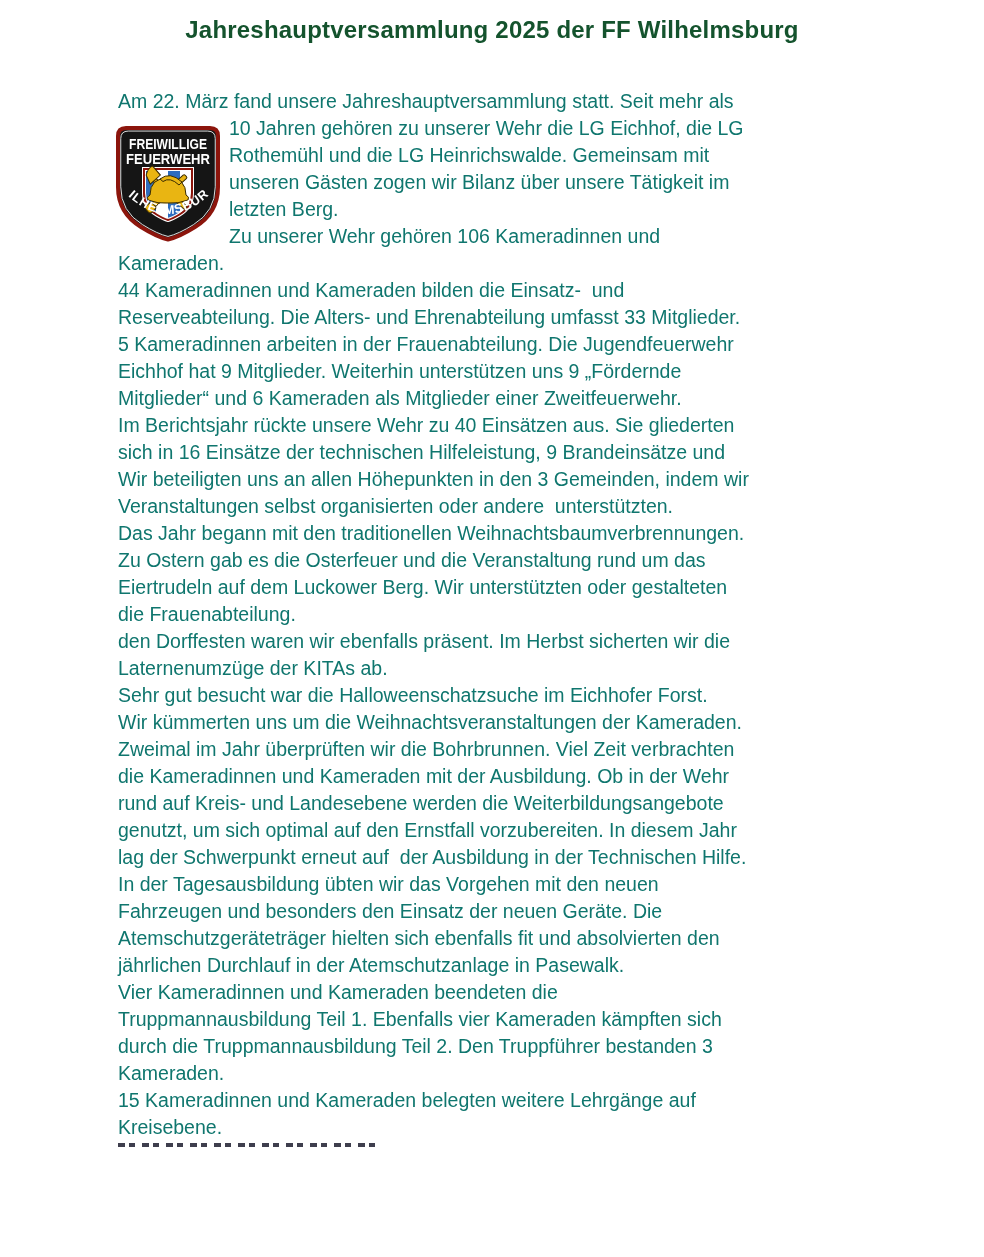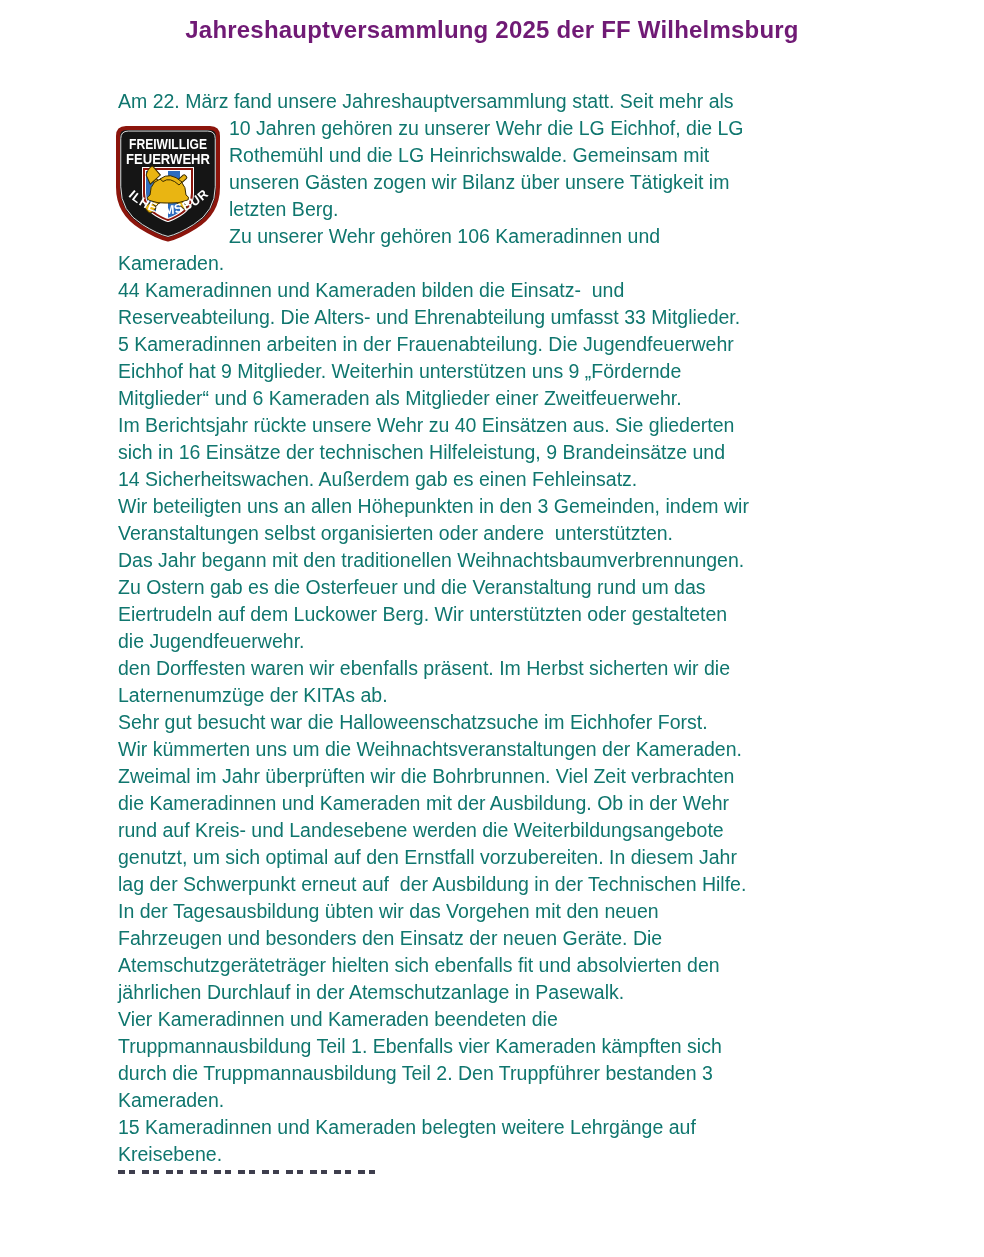--- a/index.html
+++ b/index.html
@@ -14,21 +14,21 @@
     position: relative;
     width: 984px; height: 1257px;
     background: #ffffff;
   }
   .doc-title {
     margin: 0;
     padding-top: 16px;
     text-align: center;
     font-size: 24px;
     font-weight: bold;
-    color: #701a75;
+    color: #14532d;
     letter-spacing: 0.2px;
   }
   .article-body {
     position: absolute;
     left: 118px;
     top: 88px;
     width: 772px;
     font-size: 19.5px;
     line-height: 27px;
     color: #0f766e;
@@ -123,27 +123,26 @@
         <p class="line">letzten Berg.</p>
         <p class="line">Zu unserer Wehr gehören 106 Kameradinnen und</p>
         <p class="line">Kameraden.</p>
         <p class="line">44 Kameradinnen und Kameraden bilden die Einsatz-  und</p>
         <p class="line">Reserveabteilung. Die Alters- und Ehrenabteilung umfasst 33 Mitglieder.</p>
         <p class="line">5 Kameradinnen arbeiten in der Frauenabteilung. Die Jugendfeuerwehr</p>
         <p class="line">Eichhof hat 9 Mitglieder. Weiterhin unterstützen uns 9 „Fördernde</p>
         <p class="line">Mitglieder“ und 6 Kameraden als Mitglieder einer Zweitfeuerwehr.</p>
         <p class="line">Im Berichtsjahr rückte unsere Wehr zu 40 Einsätzen aus. Sie gliederten</p>
         <p class="line">sich in 16 Einsätze der technischen Hilfeleistung, 9 Brandeinsätze und</p>
-        <p class="line">14 Sicherheitswachen. Außerdem gab es einen Fehleinsatz.</p>
         <p class="line">Wir beteiligten uns an allen Höhepunkten in den 3 Gemeinden, indem wir</p>
         <p class="line">Veranstaltungen selbst organisierten oder andere  unterstützten.</p>
         <p class="line">Das Jahr begann mit den traditionellen Weihnachtsbaumverbrennungen.</p>
         <p class="line">Zu Ostern gab es die Osterfeuer und die Veranstaltung rund um das</p>
         <p class="line">Eiertrudeln auf dem Luckower Berg. Wir unterstützten oder gestalteten</p>
-        <p class="line">die Jugendfeuerwehr.</p>
+        <p class="line">die Frauenabteilung.</p>
         <p class="line">den Dorffesten waren wir ebenfalls präsent. Im Herbst sicherten wir die</p>
         <p class="line">Laternenumzüge der KITAs ab.</p>
         <p class="line">Sehr gut besucht war die Halloweenschatzsuche im Eichhofer Forst.</p>
         <p class="line">Wir kümmerten uns um die Weihnachtsveranstaltungen der Kameraden.</p>
         <p class="line">Zweimal im Jahr überprüften wir die Bohrbrunnen. Viel Zeit verbrachten</p>
         <p class="line">die Kameradinnen und Kameraden mit der Ausbildung. Ob in der Wehr</p>
         <p class="line">rund auf Kreis- und Landesebene werden die Weiterbildungsangebote</p>
         <p class="line">genutzt, um sich optimal auf den Ernstfall vorzubereiten. In diesem Jahr</p>
         <p class="line">lag der Schwerpunkt erneut auf  der Ausbildung in der Technischen Hilfe.</p>
         <p class="line">In der Tagesausbildung übten wir das Vorgehen mit den neuen</p>

